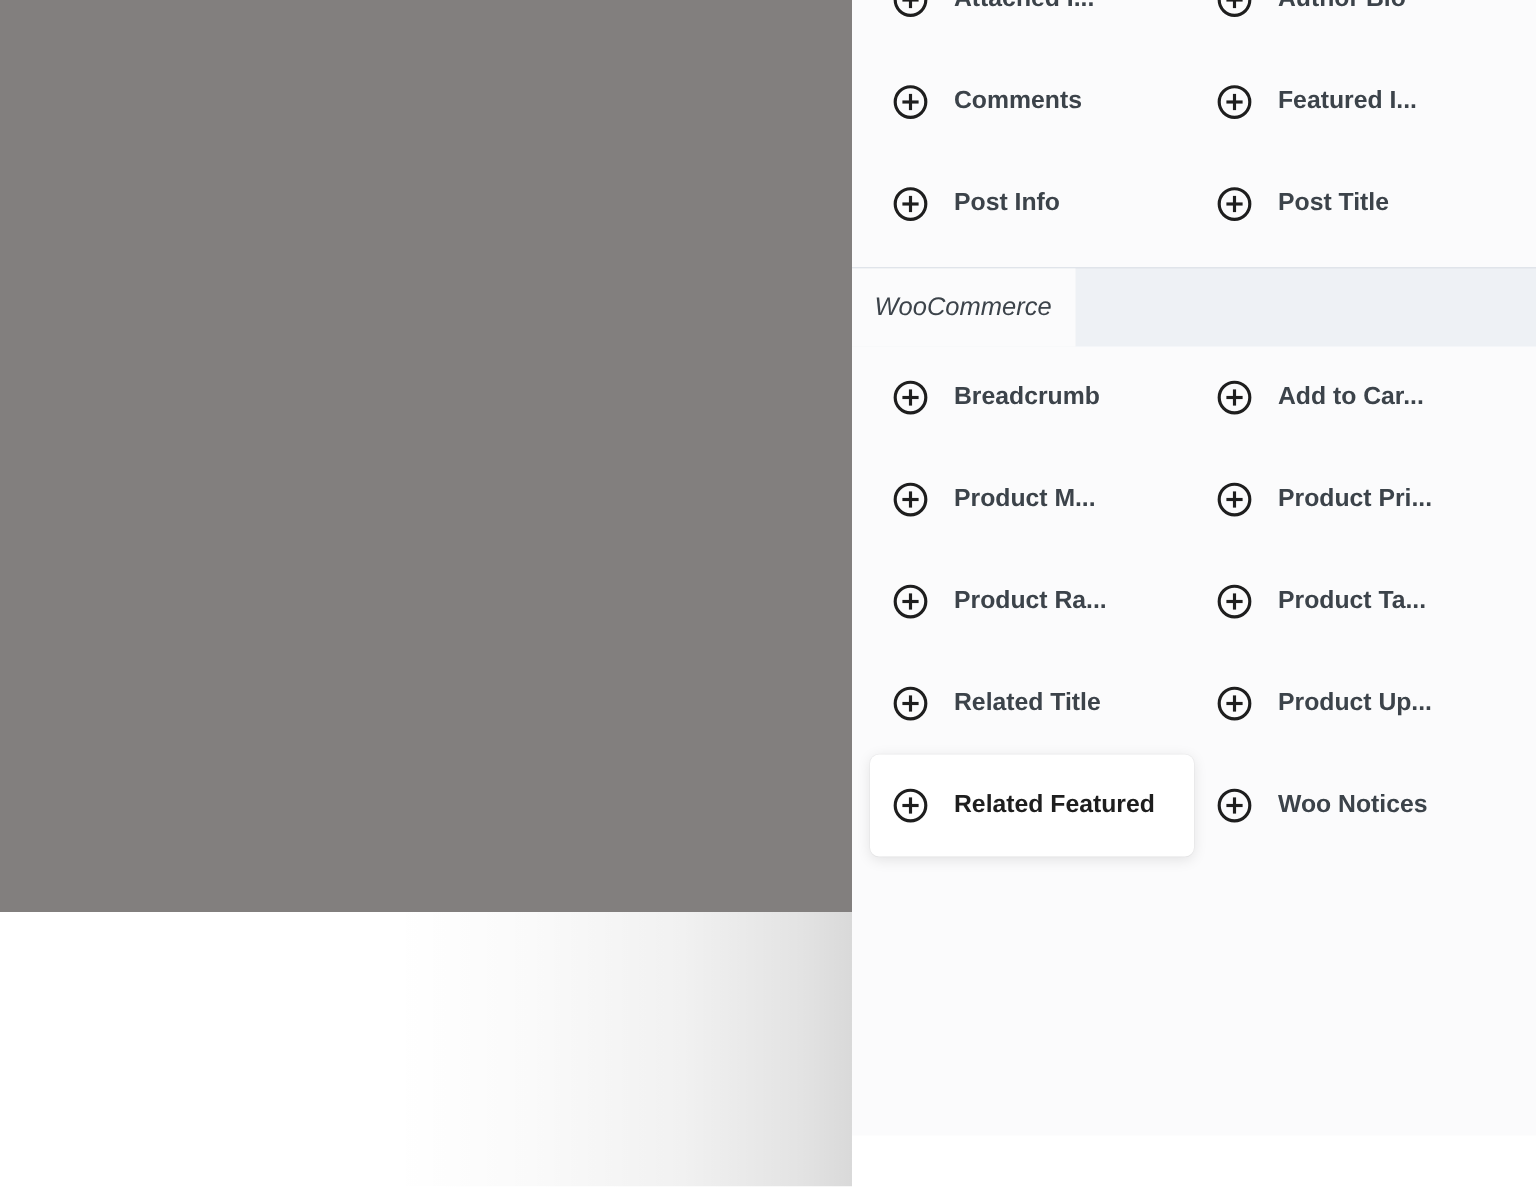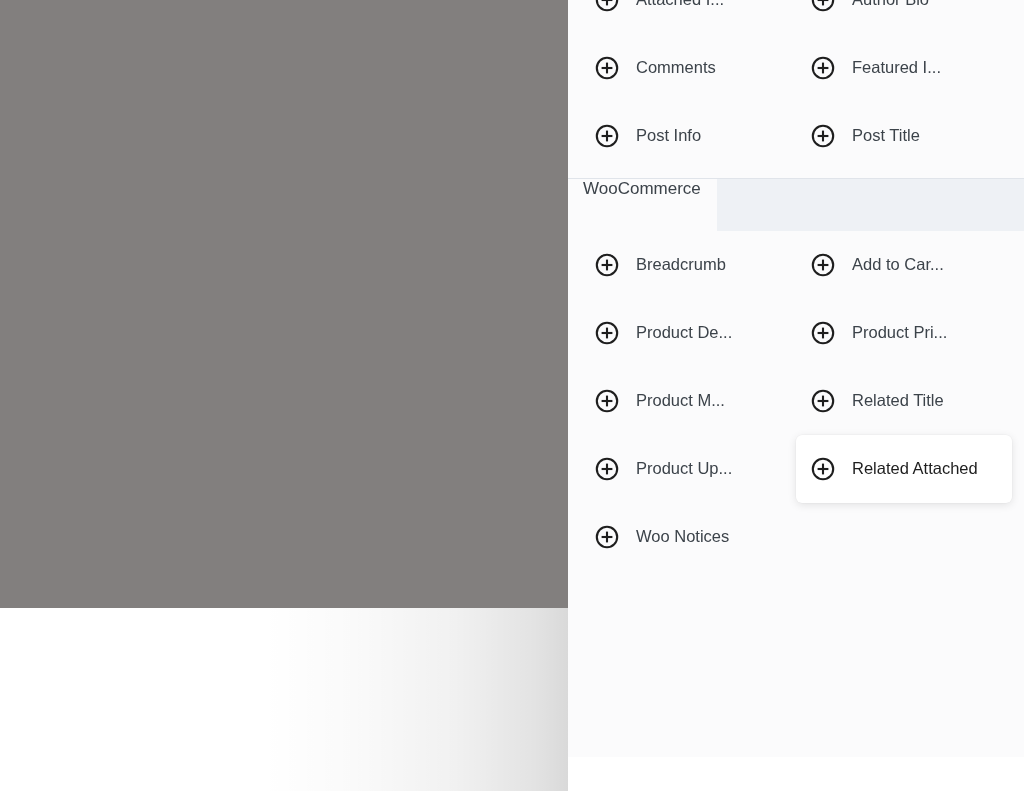--- a/index.html
+++ b/index.html
@@ -108,20 +108,21 @@
   .block-item .icon-wrap svg {
     display: block;
   }
 
   .block-item .block-label {
     font-size: 16.5px;
     line-height: 1.3;
     color: #3c434a;
     white-space: nowrap;
     overflow: hidden;
+    font-weight: bold;
   }
 
   
   .block-item.is-hovered {
     background: #ffffff;
     border-radius: 6px;
     box-shadow: 0 2px 9px rgba(0,0,0,0.10), 0 0 0 0.5px rgba(0,0,0,0.035);
   }
   .block-item.is-hovered .block-label {
     color: #1e1e1e;
@@ -133,22 +134,24 @@
     height: 52px;
     border-top: 1.5px solid #e0e4ea;
     background: #eef1f5;
     display: flex;
     align-items: stretch;
   }
 
   .category-tab {
     background: #fbfbfc;
     display: flex;
+    align-items: center;
     padding: 0 16px 0 15px;
     box-sizing: border-box;
+    font-style: italic;
   }
 
   .category-tab-label {
     font-size: 17px;
     color: #3c434a;
     white-space: nowrap;
   }
 
   .category-header-filler {
     flex: 1 1 auto;
@@ -265,41 +268,51 @@
             <span class="block-label">Add to Car...</span>
           </div>
           <div class="block-item">
             <span class="icon-wrap">
               <svg width="26" height="26" viewBox="0 0 26 26" fill="none">
                 <circle cx="13" cy="13" r="10.2" stroke="currentColor" stroke-width="2.1"></circle>
                 <rect x="7.6" y="11.95" width="10.8" height="2.1" fill="currentColor"></rect>
                 <rect x="11.95" y="7.6" width="2.1" height="10.8" fill="currentColor"></rect>
               </svg>
             </span>
-            <span class="block-label">Product De...</span>
+            <span class="block-label">Product M...</span>
           </div>
           <div class="block-item">
             <span class="icon-wrap">
               <svg width="26" height="26" viewBox="0 0 26 26" fill="none">
                 <circle cx="13" cy="13" r="10.2" stroke="currentColor" stroke-width="2.1"></circle>
                 <rect x="7.6" y="11.95" width="10.8" height="2.1" fill="currentColor"></rect>
                 <rect x="11.95" y="7.6" width="2.1" height="10.8" fill="currentColor"></rect>
               </svg>
             </span>
             <span class="block-label">Product Pri...</span>
           </div>
           <div class="block-item">
             <span class="icon-wrap">
               <svg width="26" height="26" viewBox="0 0 26 26" fill="none">
                 <circle cx="13" cy="13" r="10.2" stroke="currentColor" stroke-width="2.1"></circle>
                 <rect x="7.6" y="11.95" width="10.8" height="2.1" fill="currentColor"></rect>
                 <rect x="11.95" y="7.6" width="2.1" height="10.8" fill="currentColor"></rect>
               </svg>
             </span>
-            <span class="block-label">Product M...</span>
+            <span class="block-label">Product Ra...</span>
+          </div>
+          <div class="block-item">
+            <span class="icon-wrap">
+              <svg width="26" height="26" viewBox="0 0 26 26" fill="none">
+                <circle cx="13" cy="13" r="10.2" stroke="currentColor" stroke-width="2.1"></circle>
+                <rect x="7.6" y="11.95" width="10.8" height="2.1" fill="currentColor"></rect>
+                <rect x="11.95" y="7.6" width="2.1" height="10.8" fill="currentColor"></rect>
+              </svg>
+            </span>
+            <span class="block-label">Product Ta...</span>
           </div>
           <div class="block-item">
             <span class="icon-wrap">
               <svg width="26" height="26" viewBox="0 0 26 26" fill="none">
                 <circle cx="13" cy="13" r="10.2" stroke="currentColor" stroke-width="2.1"></circle>
                 <rect x="7.6" y="11.95" width="10.8" height="2.1" fill="currentColor"></rect>
                 <rect x="11.95" y="7.6" width="2.1" height="10.8" fill="currentColor"></rect>
               </svg>
             </span>
             <span class="block-label">Related Title</span>
@@ -315,21 +328,21 @@
             <span class="block-label">Product Up...</span>
           </div>
           <div class="block-item is-hovered">
             <span class="icon-wrap">
               <svg width="26" height="26" viewBox="0 0 26 26" fill="none">
                 <circle cx="13" cy="13" r="10.2" stroke="currentColor" stroke-width="2.1"></circle>
                 <rect x="7.6" y="11.95" width="10.8" height="2.1" fill="currentColor"></rect>
                 <rect x="11.95" y="7.6" width="2.1" height="10.8" fill="currentColor"></rect>
               </svg>
             </span>
-            <span class="block-label">Related Attached</span>
+            <span class="block-label">Related Featured</span>
           </div>
           <div class="block-item">
             <span class="icon-wrap">
               <svg width="26" height="26" viewBox="0 0 26 26" fill="none">
                 <circle cx="13" cy="13" r="10.2" stroke="currentColor" stroke-width="2.1"></circle>
                 <rect x="7.6" y="11.95" width="10.8" height="2.1" fill="currentColor"></rect>
                 <rect x="11.95" y="7.6" width="2.1" height="10.8" fill="currentColor"></rect>
               </svg>
             </span>
             <span class="block-label">Woo Notices</span>

